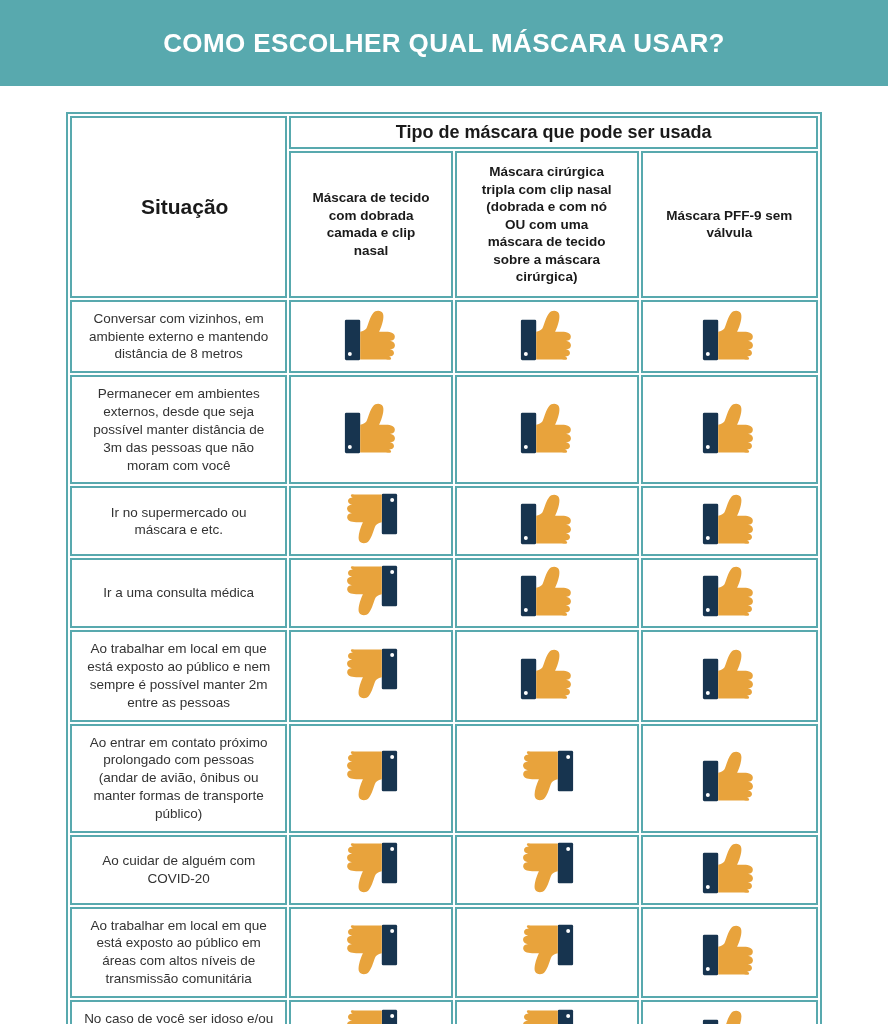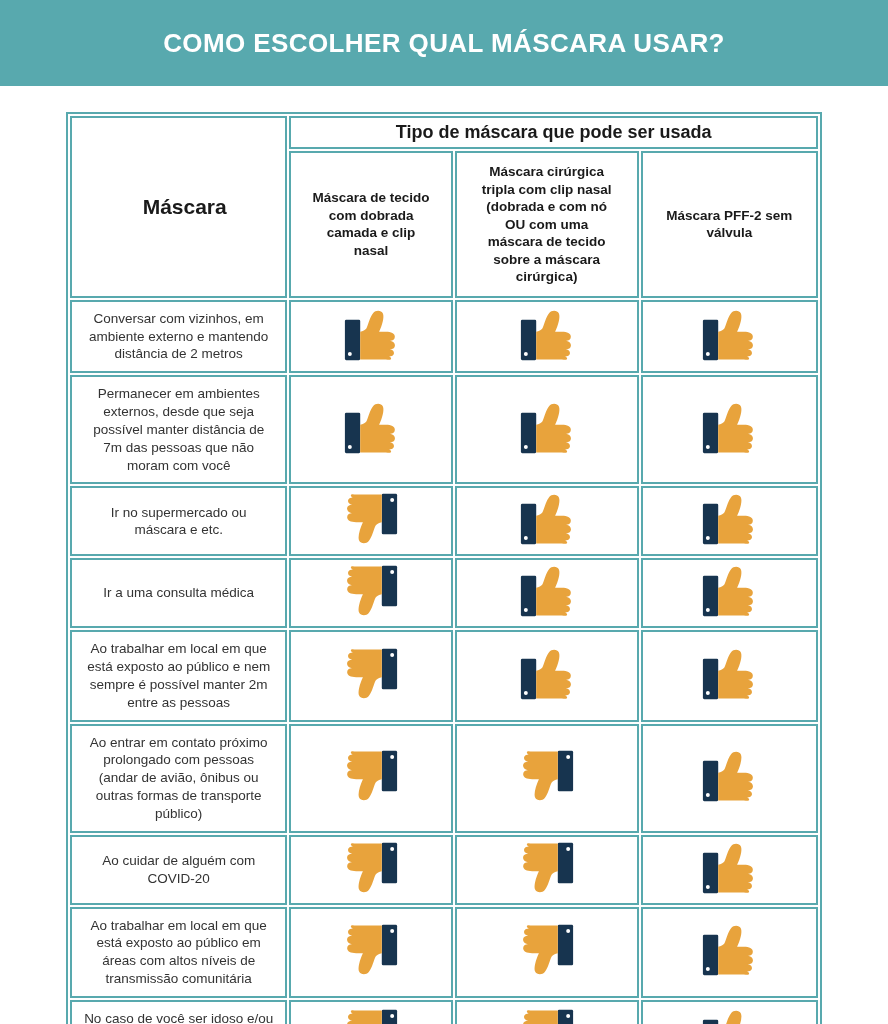--- a/index.html
+++ b/index.html
@@ -132,44 +132,44 @@
   <div class="table-wrap">
     <table class="mask-table">
       <colgroup>
         <col style="width:29.3%">
         <col style="width:22.0%">
         <col style="width:24.8%">
         <col style="width:23.9%">
       </colgroup>
       <thead>
         <tr>
-          <th rowspan="2" class="situ-head">Máscara</th>
+          <th rowspan="2" class="situ-head">Situação</th>
           <th colspan="3" class="span-head">Tipo de máscara que pode ser usada</th>
         </tr>
         <tr id="mask-col-row">
             <th class="mask-head">Máscara de tecido com dobrada camada e clip nasal</th>
             <th class="mask-head">Máscara cirúrgica tripla com clip nasal (dobrada e com nó OU com uma máscara de tecido sobre a máscara cirúrgica)</th>
-            <th class="mask-head">Máscara PFF-2 sem válvula</th>
+            <th class="mask-head">Máscara PFF-9 sem válvula</th>
           </tr>
       </thead>
       <tbody id="table-body">
           <tr>
-            <td class="situ">Conversar com vizinhos, em ambiente externo e mantendo distância de 2 metros</td>
-            <td class="icon-cell"><span class="thumb up"><svg viewBox="0 0 64 60">
-                  <use href="#thumb-shape"></use>
-                </svg></span></td>
-            <td class="icon-cell"><span class="thumb up"><svg viewBox="0 0 64 60">
-                  <use href="#thumb-shape"></use>
-                </svg></span></td>
-            <td class="icon-cell"><span class="thumb up"><svg viewBox="0 0 64 60">
-                  <use href="#thumb-shape"></use>
-                </svg></span></td>
-          </tr>
-          <tr>
-            <td class="situ">Permanecer em ambientes externos, desde que seja possível manter distância de 7m das pessoas que não moram com você</td>
+            <td class="situ">Conversar com vizinhos, em ambiente externo e mantendo distância de 8 metros</td>
+            <td class="icon-cell"><span class="thumb up"><svg viewBox="0 0 64 60">
+                  <use href="#thumb-shape"></use>
+                </svg></span></td>
+            <td class="icon-cell"><span class="thumb up"><svg viewBox="0 0 64 60">
+                  <use href="#thumb-shape"></use>
+                </svg></span></td>
+            <td class="icon-cell"><span class="thumb up"><svg viewBox="0 0 64 60">
+                  <use href="#thumb-shape"></use>
+                </svg></span></td>
+          </tr>
+          <tr>
+            <td class="situ">Permanecer em ambientes externos, desde que seja possível manter distância de 3m das pessoas que não moram com você</td>
             <td class="icon-cell"><span class="thumb up"><svg viewBox="0 0 64 60">
                   <use href="#thumb-shape"></use>
                 </svg></span></td>
             <td class="icon-cell"><span class="thumb up"><svg viewBox="0 0 64 60">
                   <use href="#thumb-shape"></use>
                 </svg></span></td>
             <td class="icon-cell"><span class="thumb up"><svg viewBox="0 0 64 60">
                   <use href="#thumb-shape"></use>
                 </svg></span></td>
           </tr>
@@ -203,21 +203,21 @@
                   <use href="#thumb-shape"></use>
                 </svg></span></td>
             <td class="icon-cell"><span class="thumb up"><svg viewBox="0 0 64 60">
                   <use href="#thumb-shape"></use>
                 </svg></span></td>
             <td class="icon-cell"><span class="thumb up"><svg viewBox="0 0 64 60">
                   <use href="#thumb-shape"></use>
                 </svg></span></td>
           </tr>
           <tr>
-            <td class="situ">Ao entrar em contato próximo prolongado com pessoas (andar de avião, ônibus ou outras formas de transporte público)</td>
+            <td class="situ">Ao entrar em contato próximo prolongado com pessoas (andar de avião, ônibus ou manter formas de transporte público)</td>
             <td class="icon-cell"><span class="thumb down"><svg viewBox="0 0 64 60">
                   <use href="#thumb-shape"></use>
                 </svg></span></td>
             <td class="icon-cell"><span class="thumb down"><svg viewBox="0 0 64 60">
                   <use href="#thumb-shape"></use>
                 </svg></span></td>
             <td class="icon-cell"><span class="thumb up"><svg viewBox="0 0 64 60">
                   <use href="#thumb-shape"></use>
                 </svg></span></td>
           </tr>

